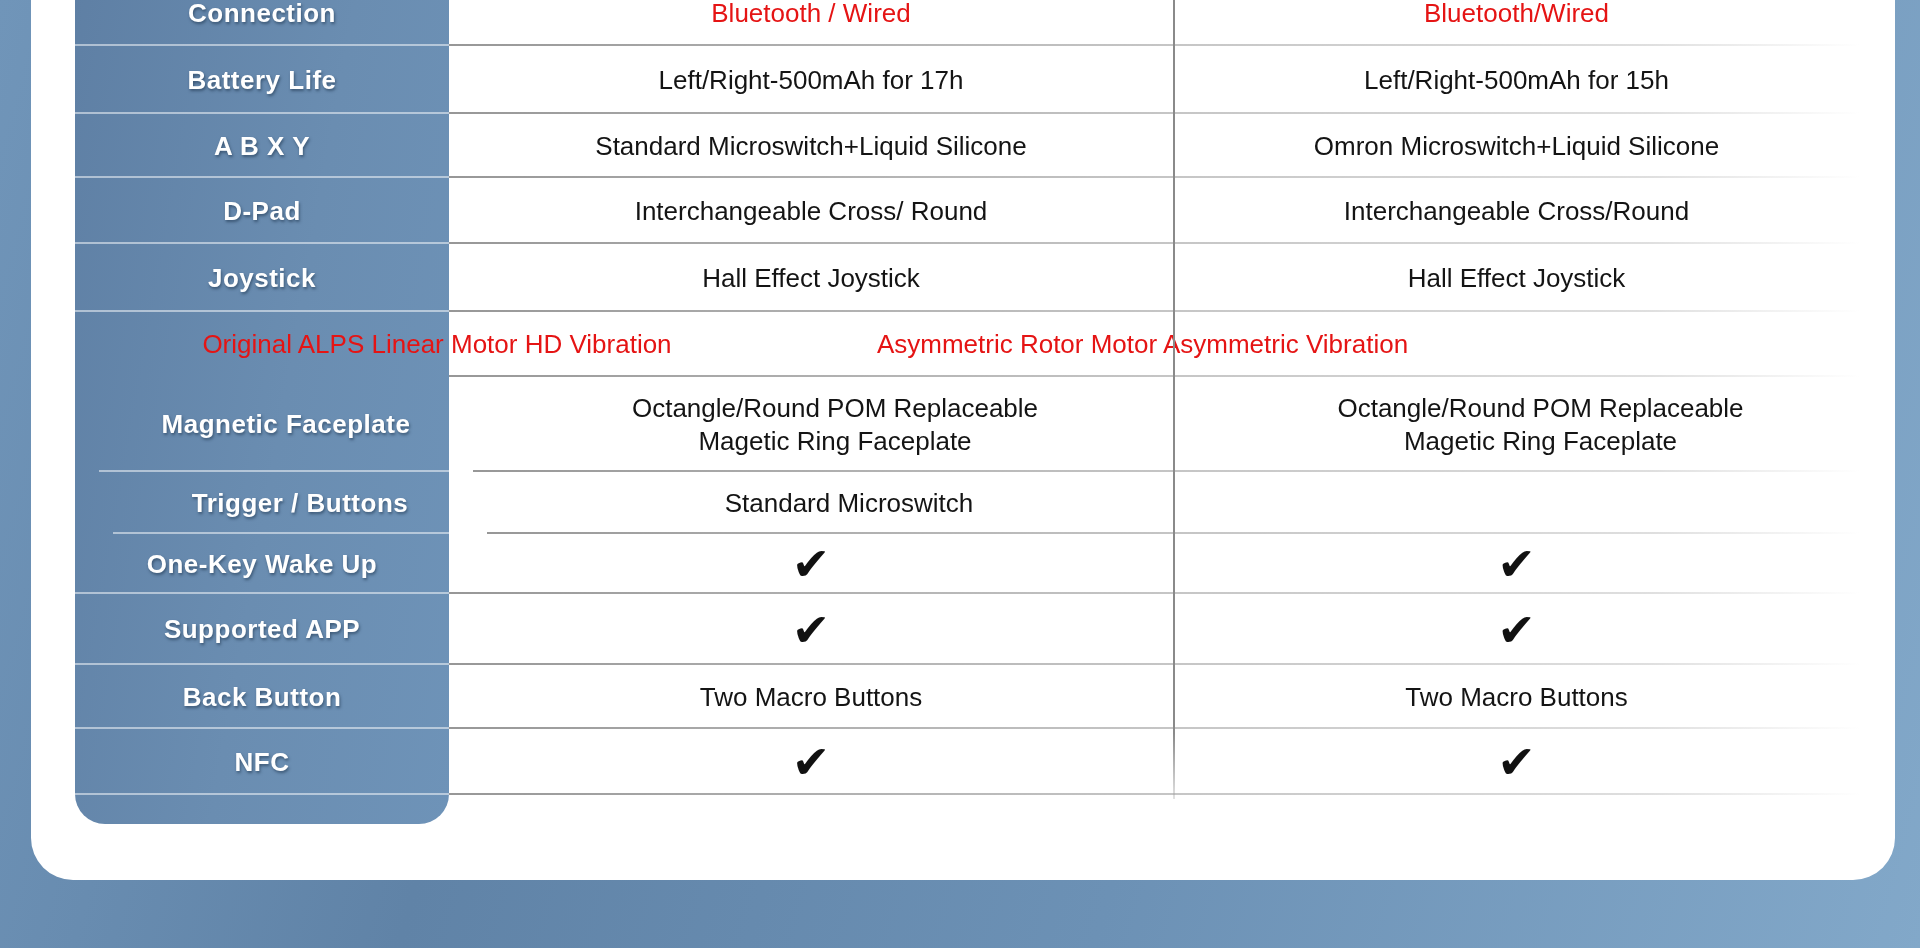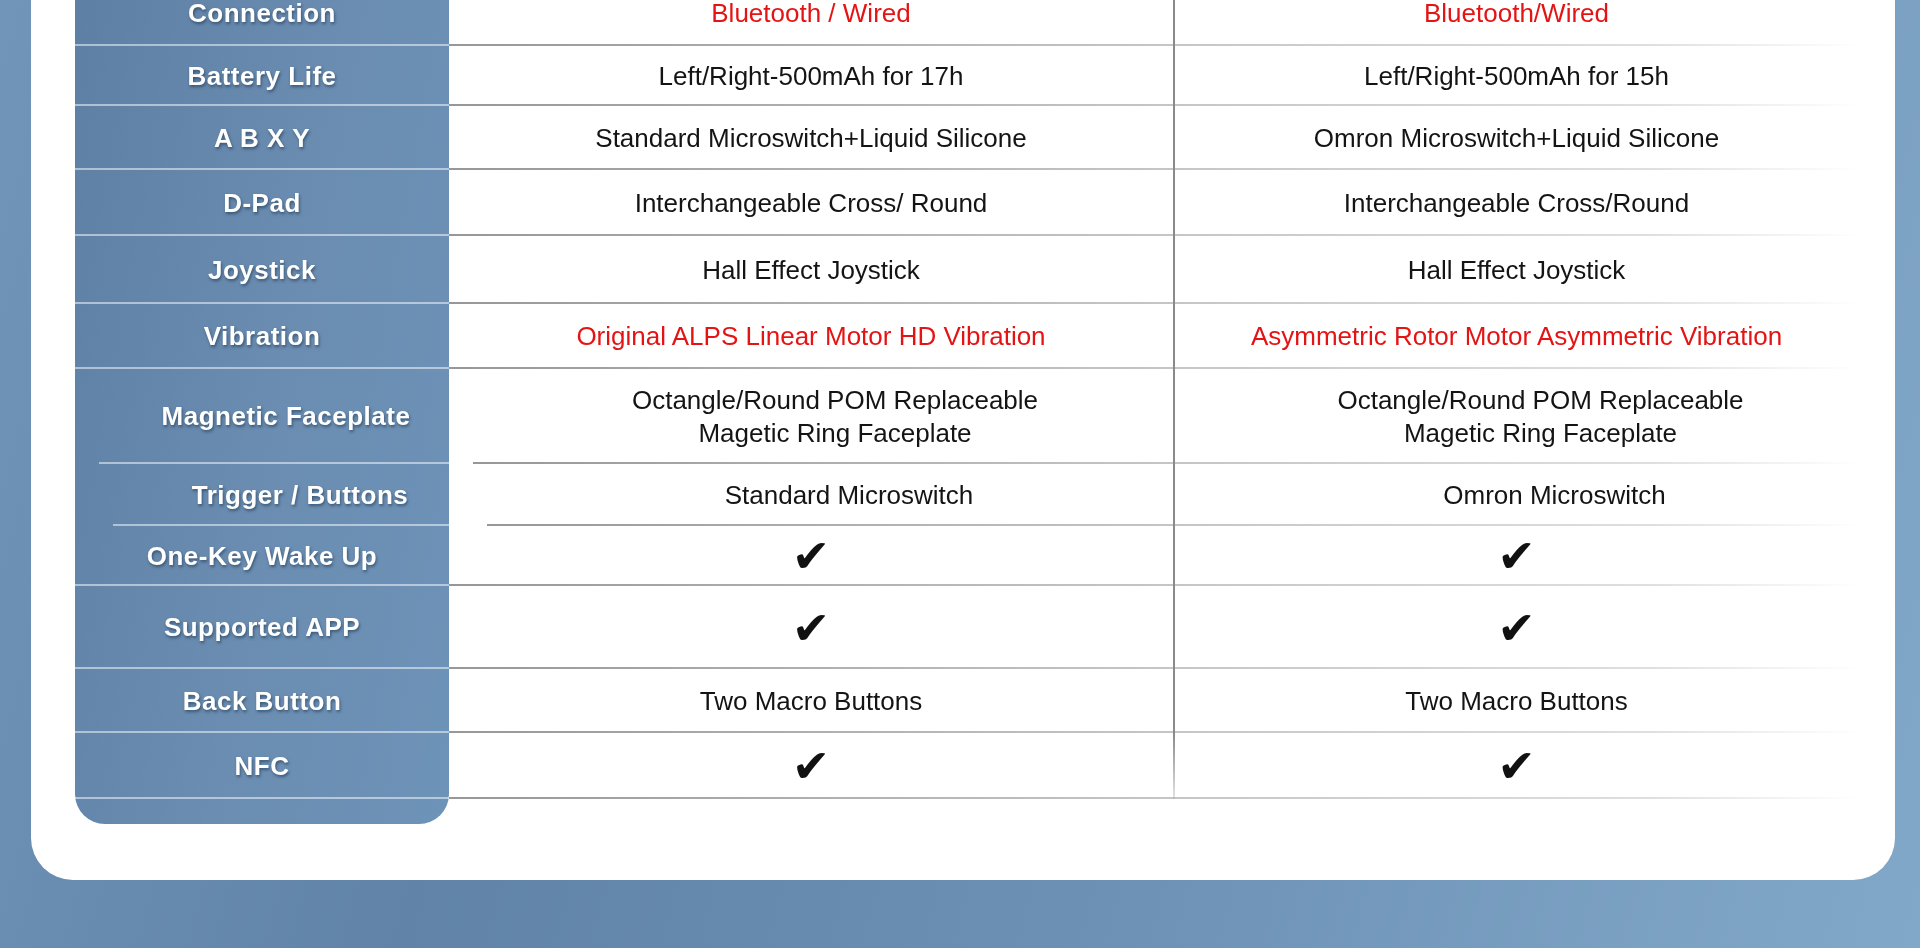--- a/index.html
+++ b/index.html
@@ -22,29 +22,29 @@
     background:linear-gradient(100deg,#5e7fa4 0%,#6a8db1 55%,#6e93b8 100%);
     border-radius:0 0 30px 30px;
   }
   
   .table{
     position:absolute;left:75px;top:-20px;width:1785px;
     display:flex;flex-direction:column;
   }
   .row{position:relative;display:flex;align-items:stretch;}
   .row:nth-child(1){height:66px;}
-  .row:nth-child(2){height:60px;justify-content:center;}
+  .row:nth-child(2){height:68px;justify-content:center;}
   .row:nth-child(3){height:64px;}
   .row:nth-child(4){height:66px;}
   .row:nth-child(5){height:68px;}
   .row:nth-child(6){height:65px;}
   .row:nth-child(7){height:95px;margin-left:24px;}
   .row:nth-child(8){height:62px;margin-left:38px;}
   .row:nth-child(9){height:60px;}
-  .row:nth-child(10){height:83px;}
+  .row:nth-child(10){height:71px;}
   .row:nth-child(11){height:64px;}
   .row:nth-child(12){height:66px;}
   .cell{
     display:flex;align-items:center;justify-content:center;text-align:center;
     font-size:26px;color:#141414;white-space:pre-line;line-height:33px;
   }
   .cell.label{
     width:374px;flex:none;
     color:#ffffff;font-weight:bold;letter-spacing:.5px;
     text-shadow:1px 2px 3px rgba(22,44,68,.55);
@@ -102,37 +102,35 @@
       <div class="cell c2">Interchangeable Cross/Round</div>
     </div>
 
     <div class="row">
       <div class="cell label">Joystick</div>
       <div class="cell c1">Hall Effect Joystick</div>
       <div class="cell c2">Hall Effect Joystick</div>
     </div>
 
     <div class="row red">
-      <div class="cell label">Vibration</div>
       <div class="cell c1">Original ALPS Linear Motor HD Vibration</div>
       <div class="cell c2">Asymmetric Rotor Motor Asymmetric Vibration</div>
     </div>
 
     <div class="row">
       <div class="cell label">Magnetic Faceplate</div>
       <div class="cell c1">Octangle/Round POM Replaceable
 Magetic Ring Faceplate</div>
       <div class="cell c2">Octangle/Round POM Replaceable
 Magetic Ring Faceplate</div>
     </div>
 
     <div class="row">
       <div class="cell label">Trigger / Buttons</div>
       <div class="cell c1">Standard Microswitch</div>
-      <div class="cell c2">Omron Microswitch</div>
     </div>
 
     <div class="row">
       <div class="cell label">One-Key Wake Up</div>
       <div class="cell c1"><span class="tick">✔</span></div>
       <div class="cell c2"><span class="tick">✔</span></div>
     </div>
 
     <div class="row">
       <div class="cell label">Supported APP</div>

